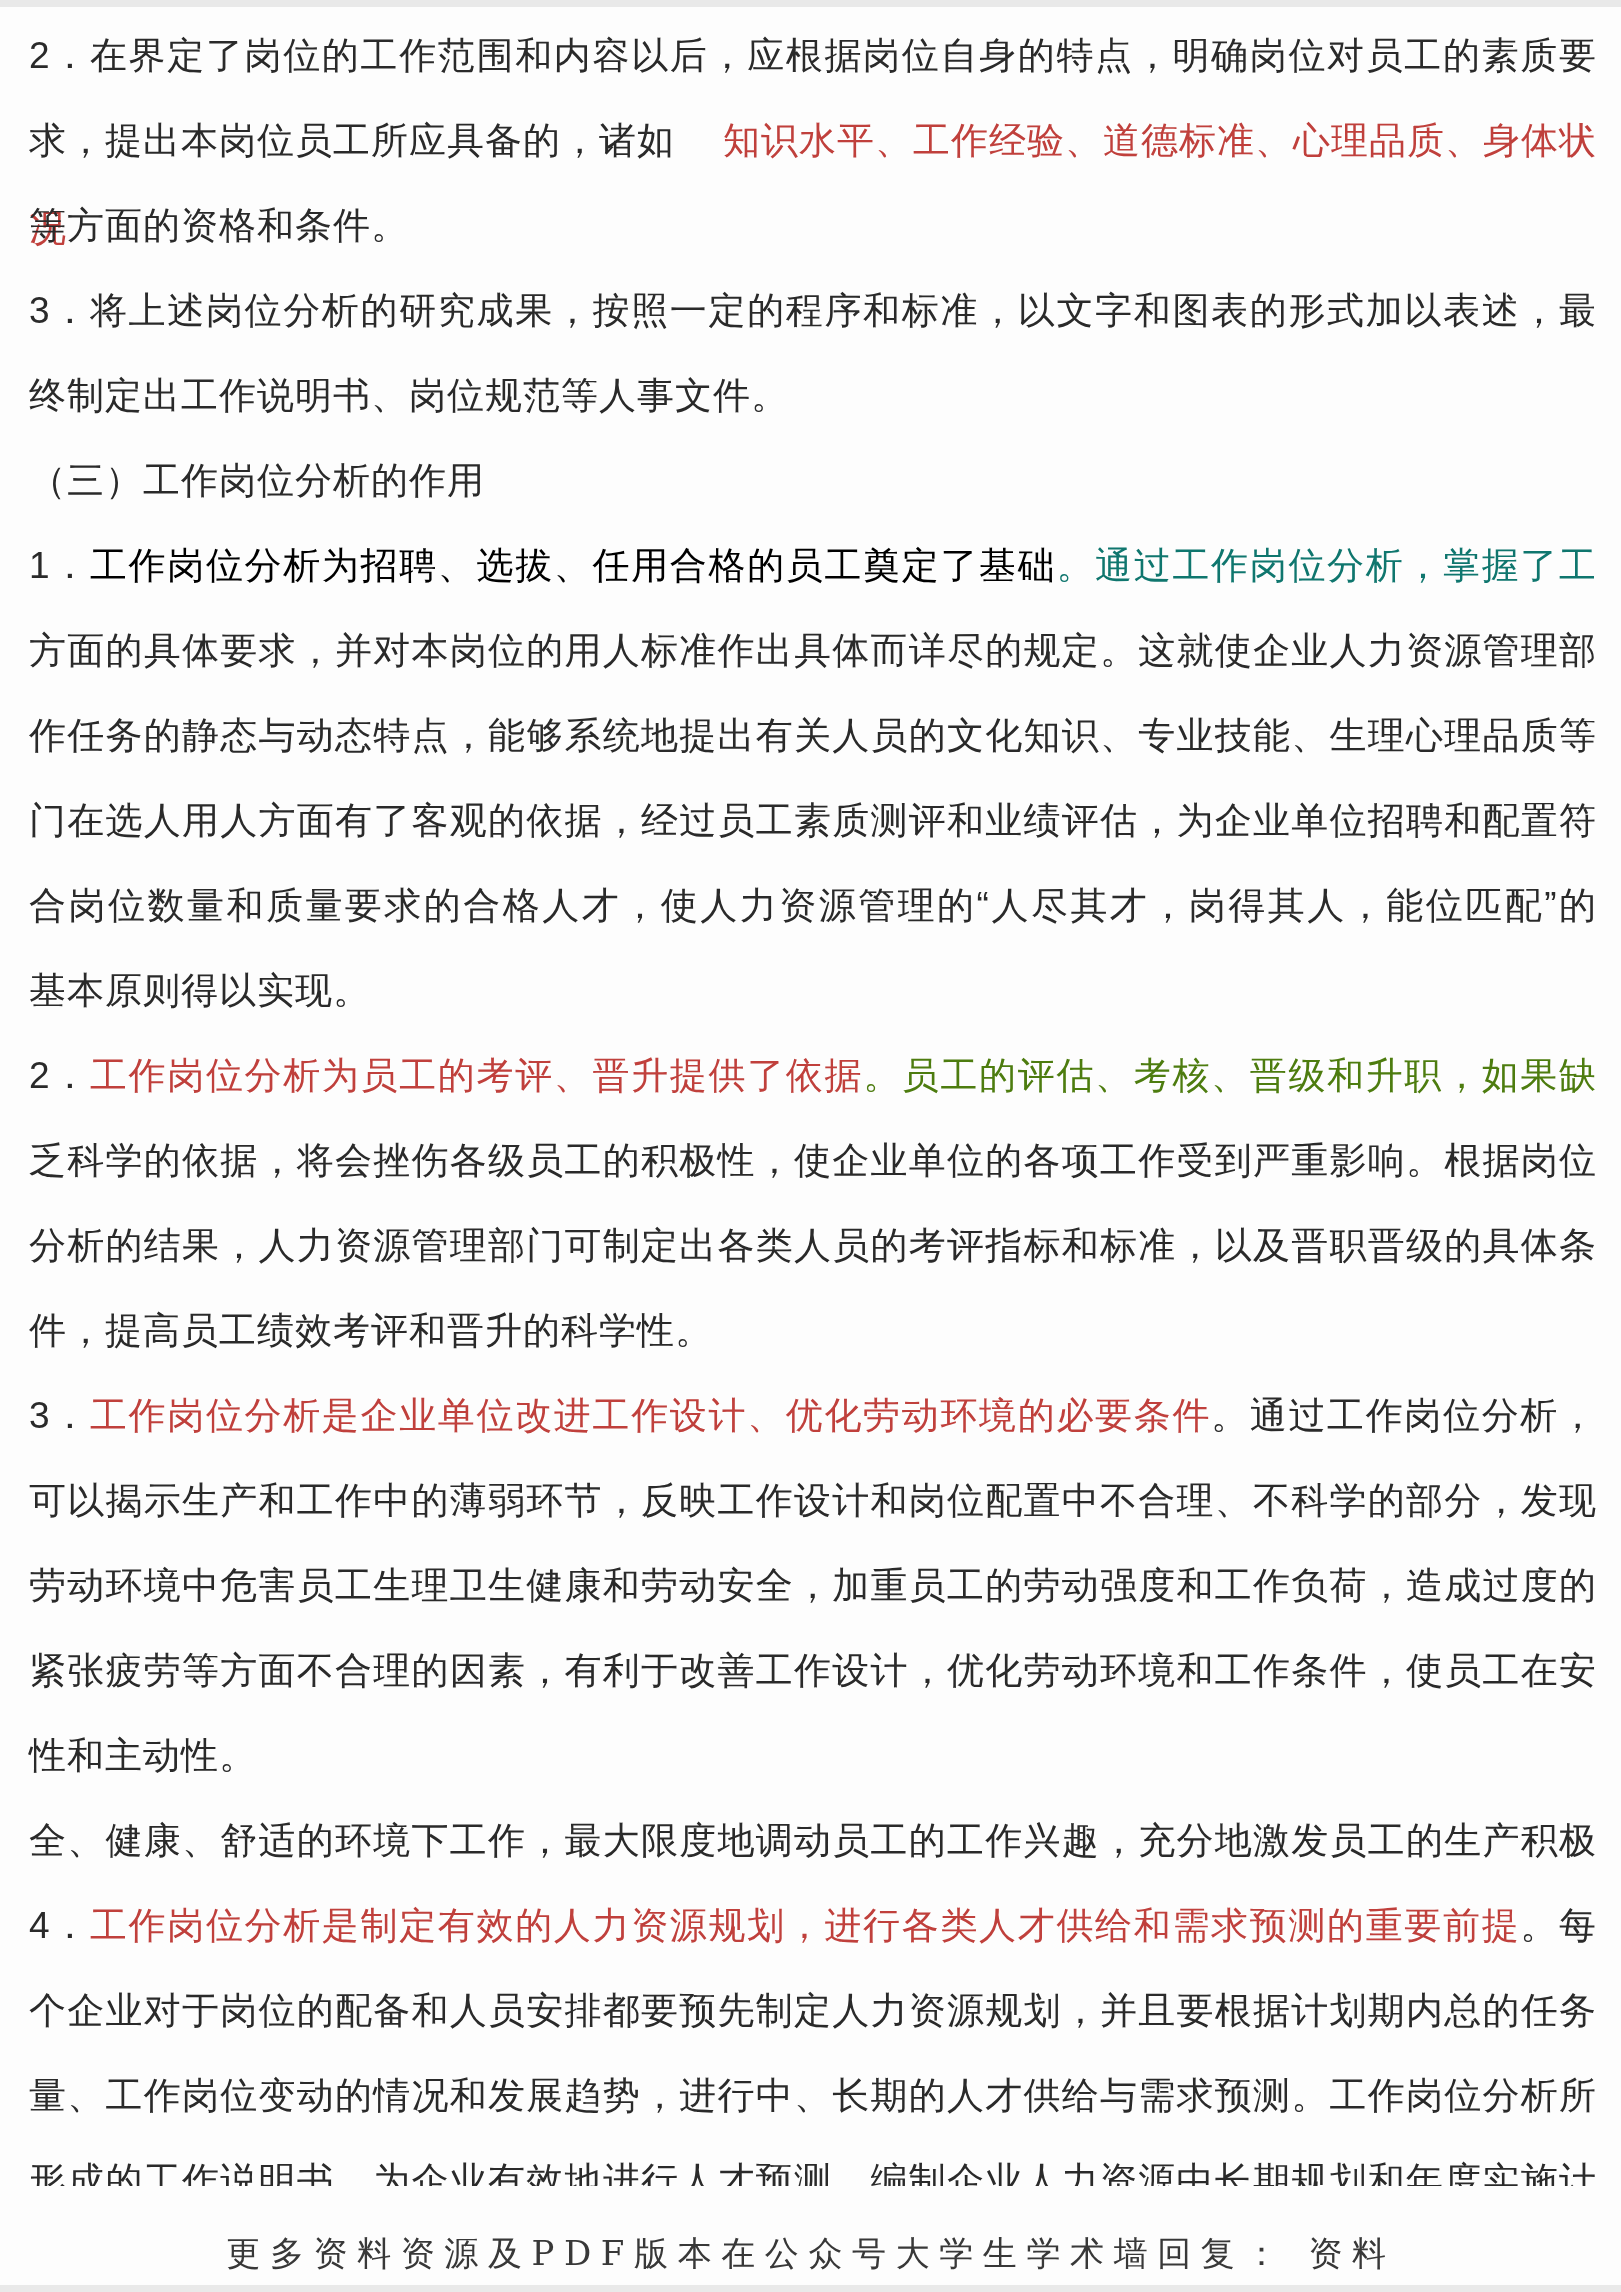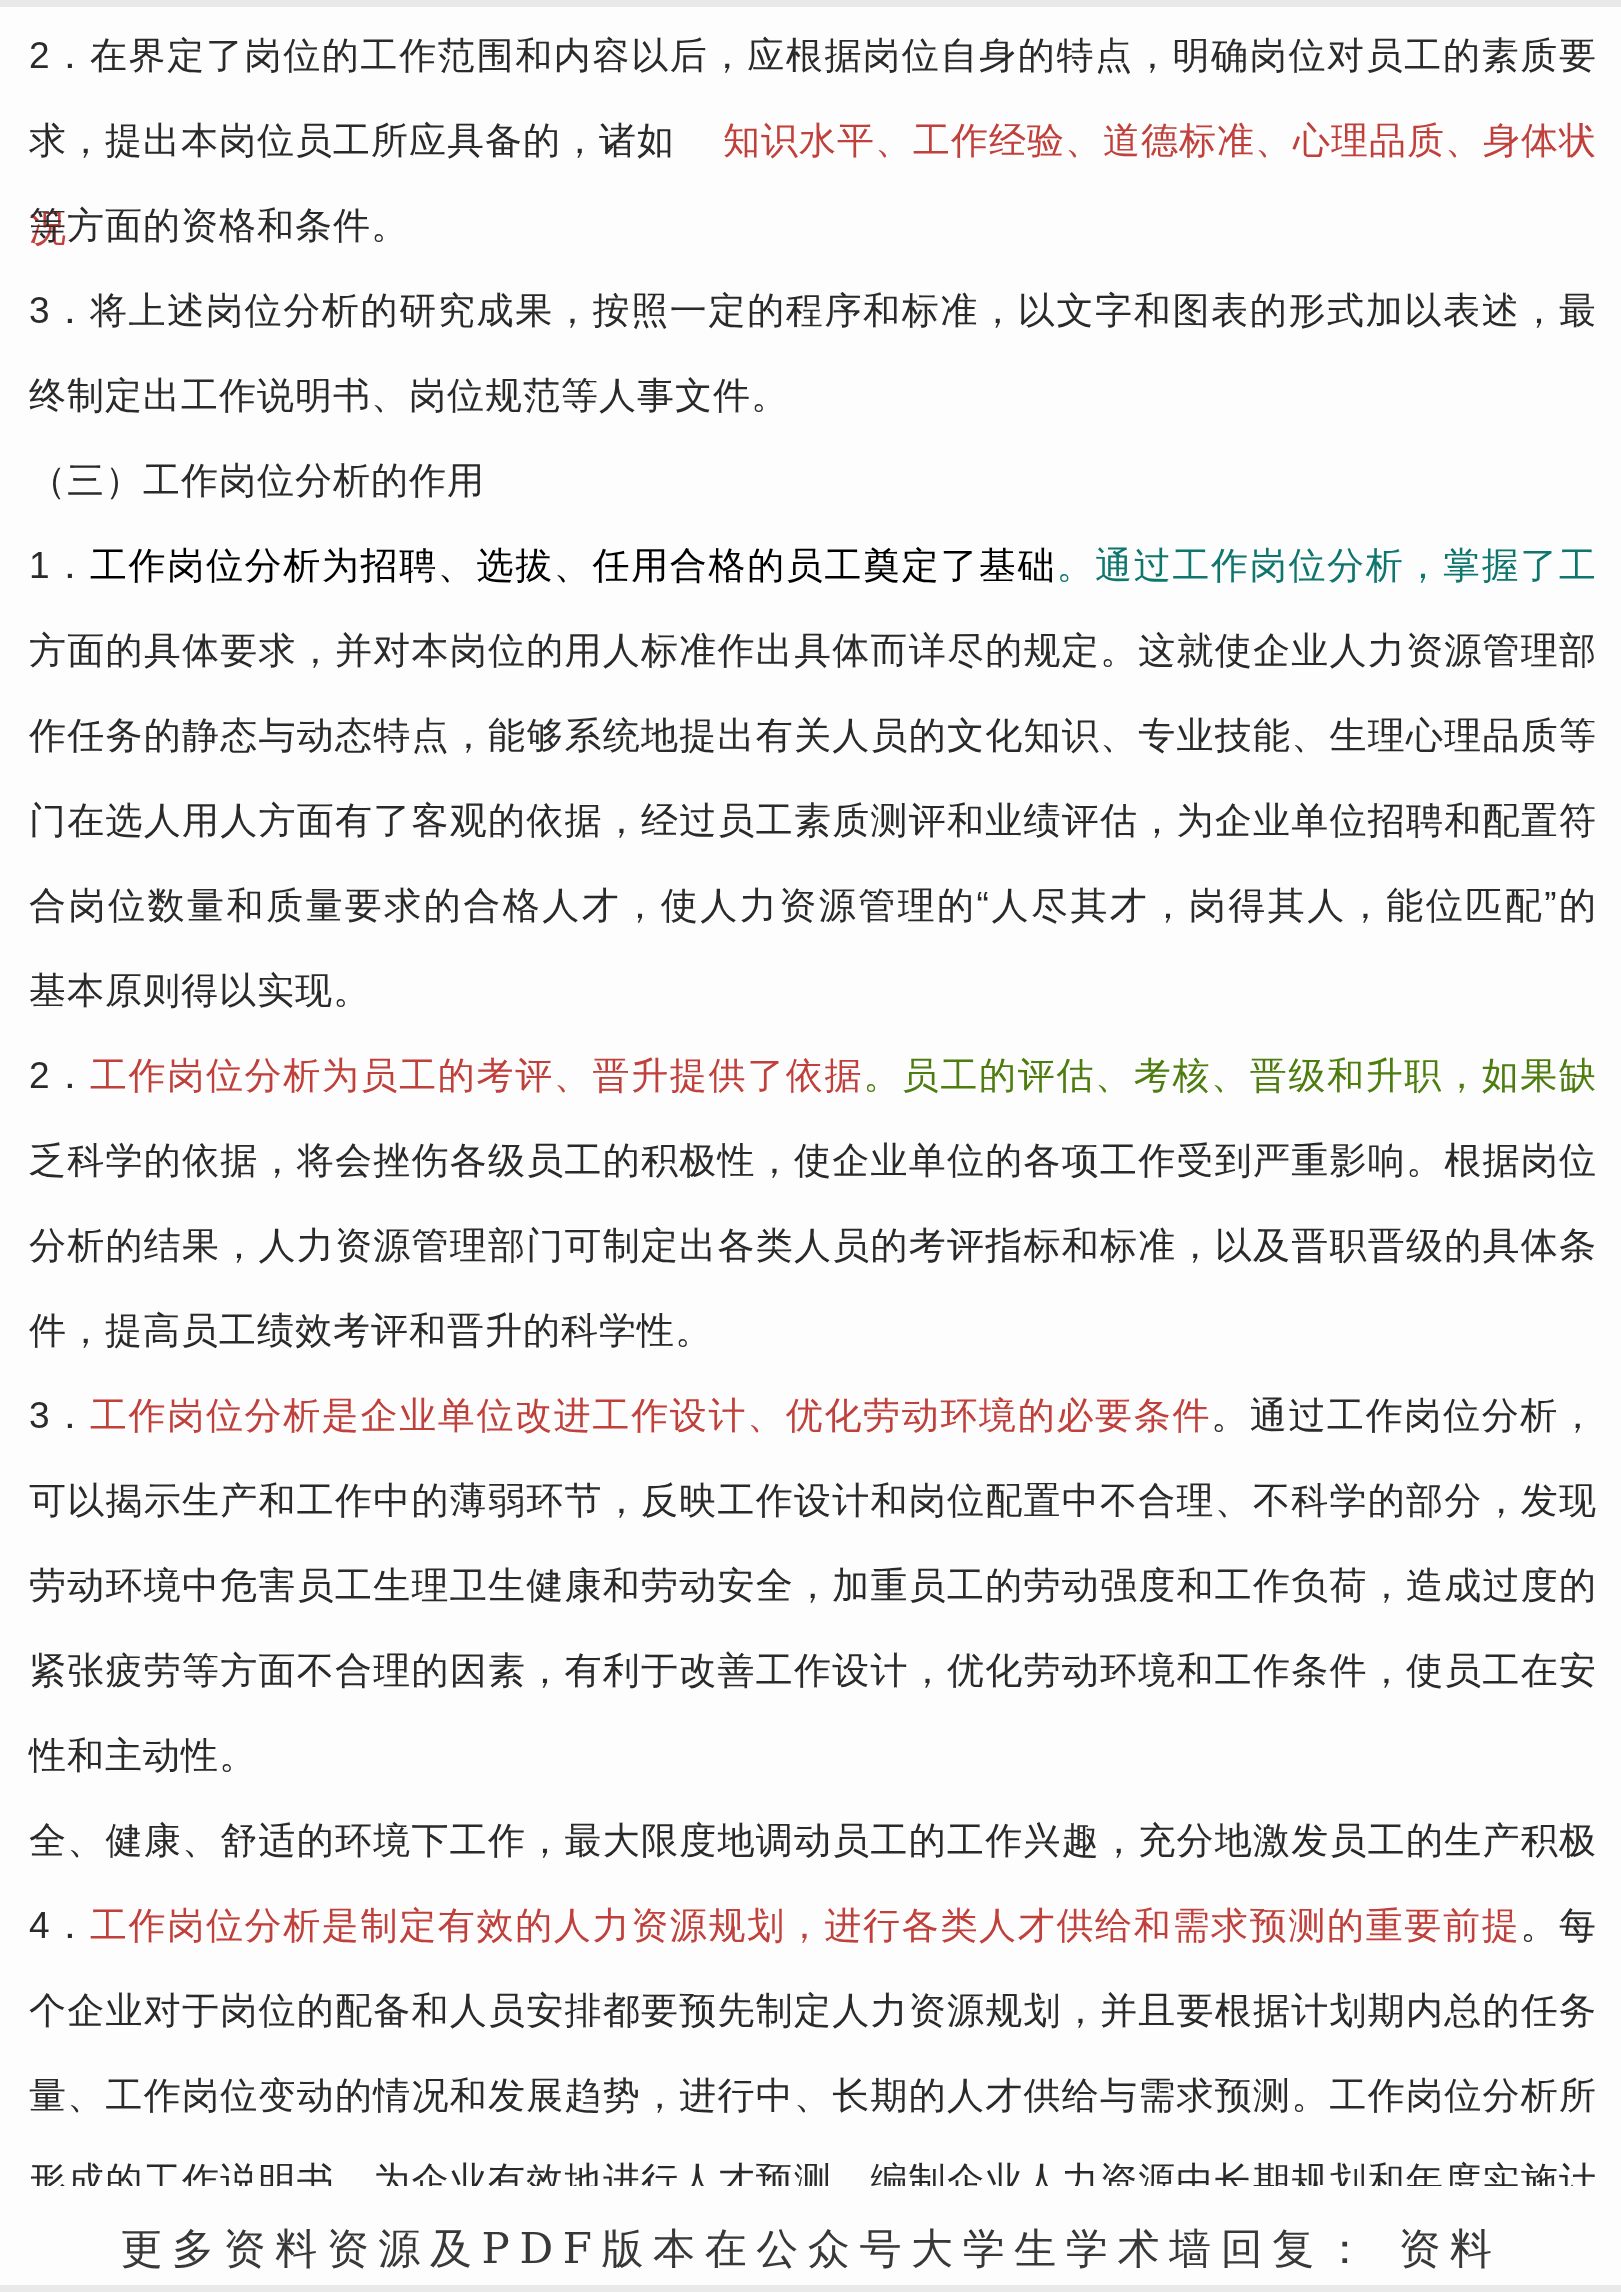--- a/index.html
+++ b/index.html
@@ -54,21 +54,21 @@
     height: 48px;
     overflow: hidden;
   }
   .footer-note {
     position: absolute;
     left: 0;
     right: 0;
     bottom: 15.4px;
     text-align: center;
     font-family: "DejaVu Serif", serif;
-    font-size: 42px;
+    font-size: 34px;
     letter-spacing: 9.6px;
     color: #383838;
   }
 </style>
 </head>
 <body>
 
 <div class="page">
   <div class="edge edge-top"></div>
   <div class="doc-body" id="doc-body">

